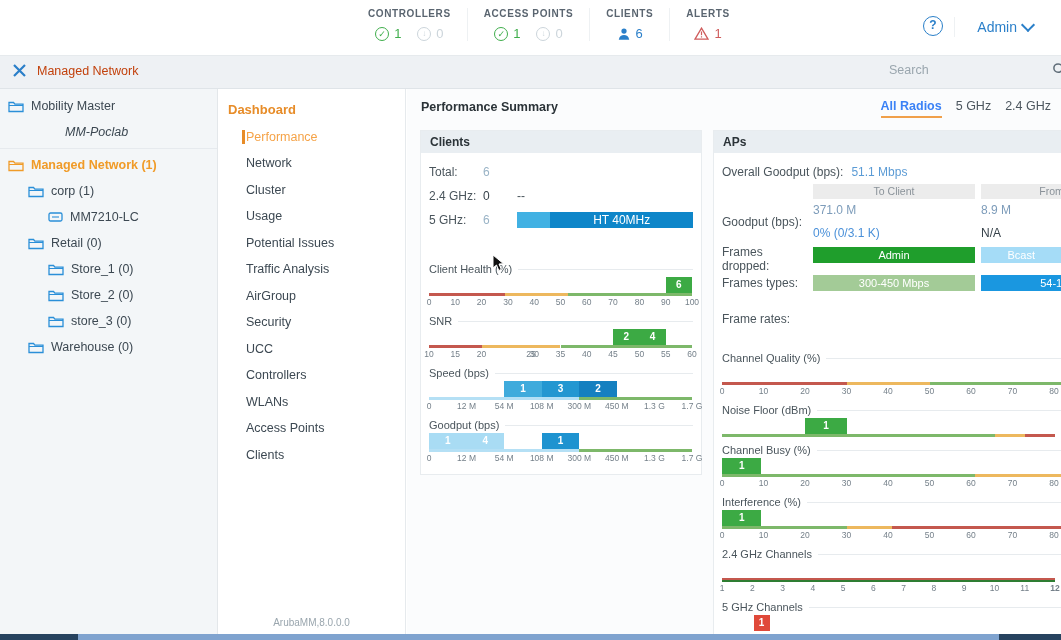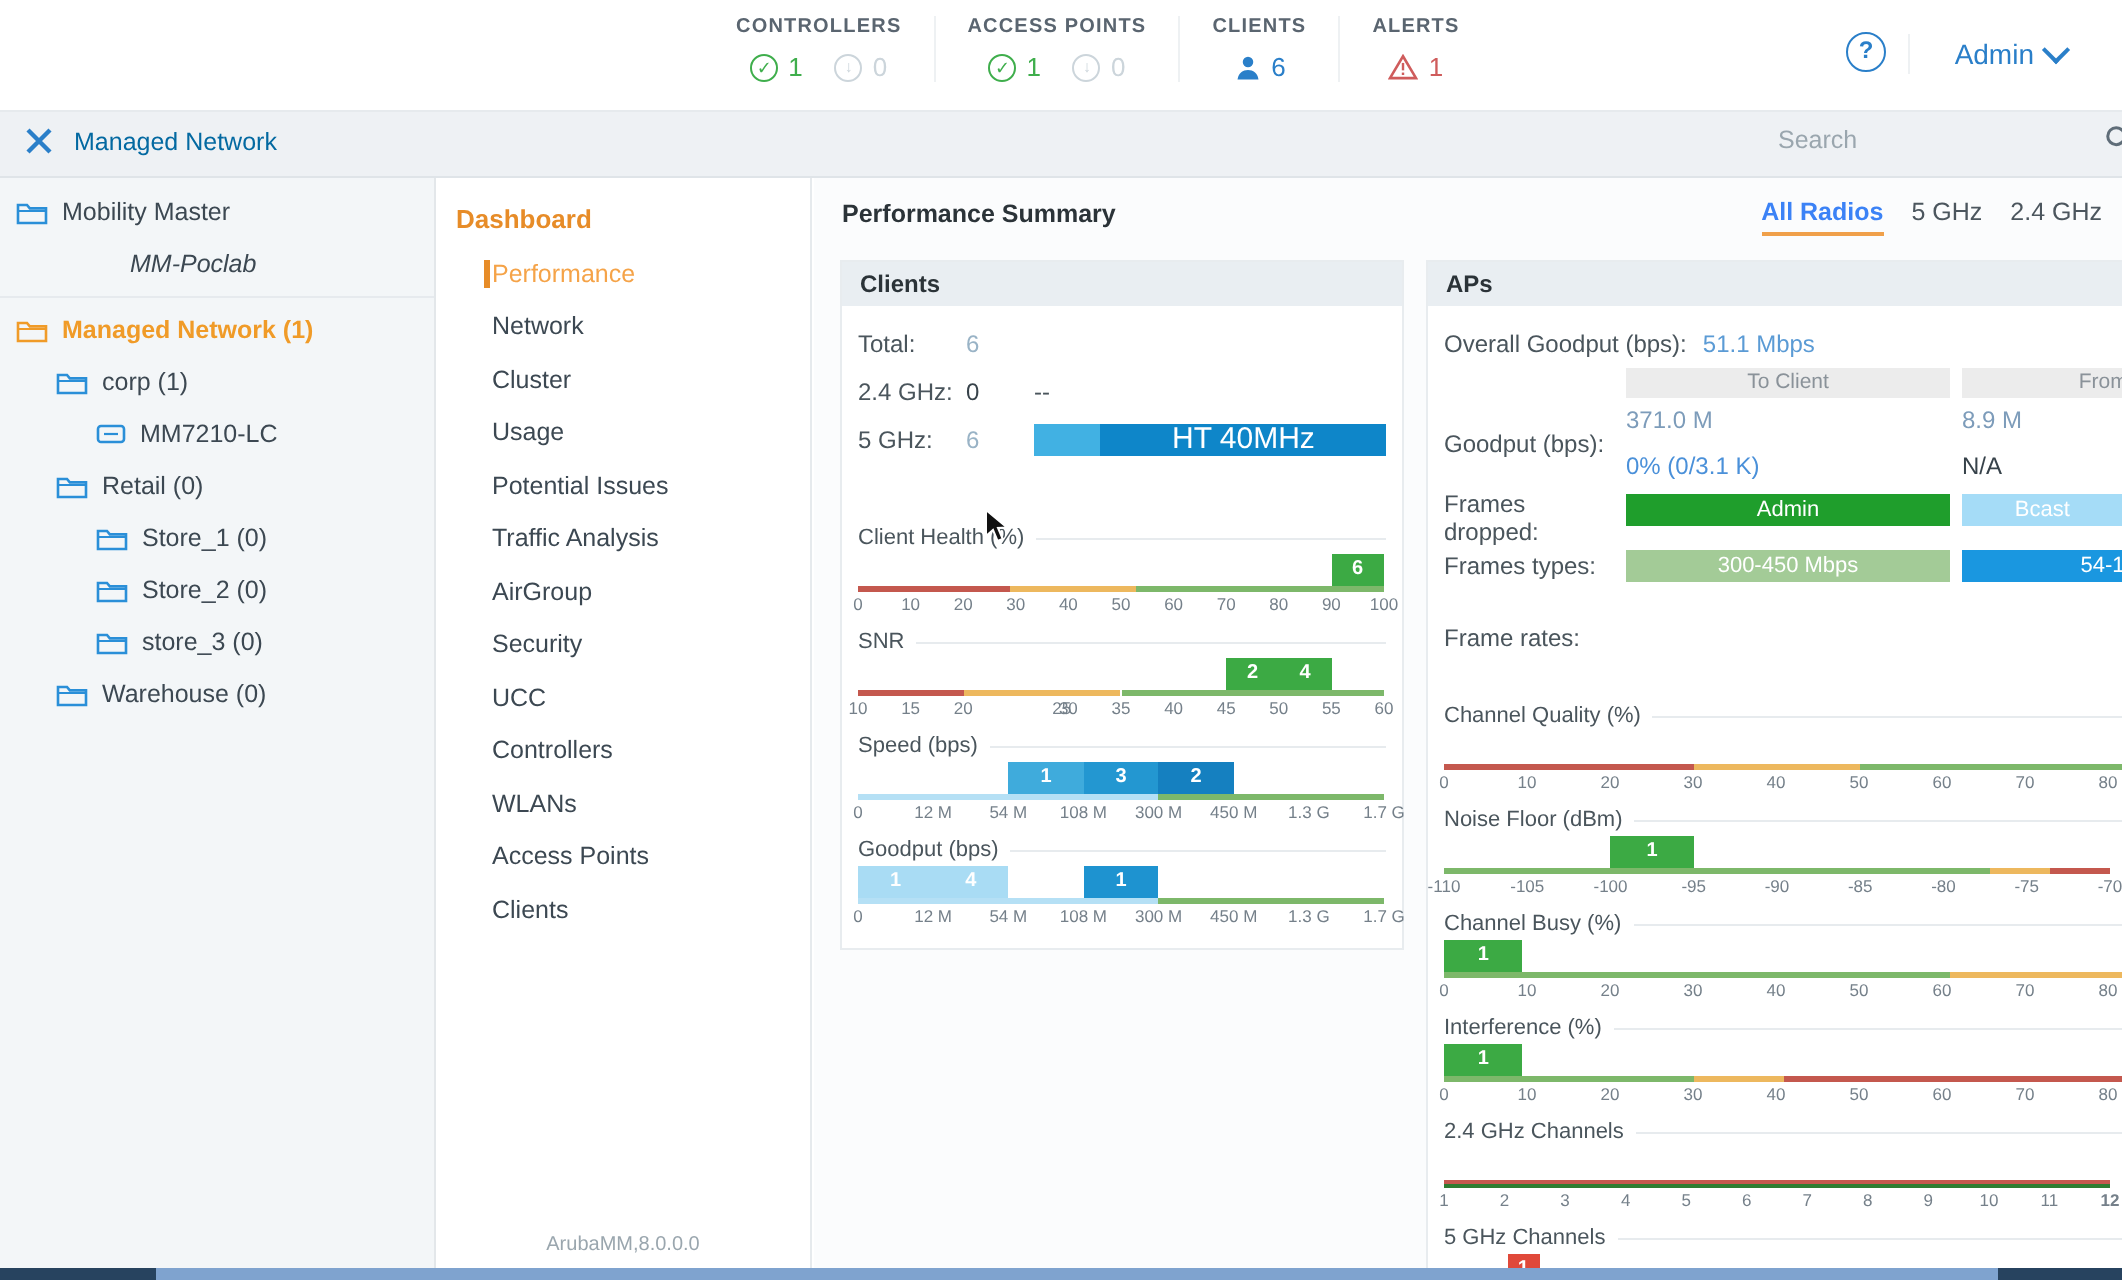--- a/index.html
+++ b/index.html
@@ -18,21 +18,21 @@
   .ic-check{border:1.4px solid #3fae4c;color:#3fae4c;}
   .ic-down{border:1.4px solid #ccd5db;color:#ccd5db;font-size:8px;}
   .help{position:absolute;right:118px;top:16px;width:18px;height:18px;border:1.5px solid #2a7fc9;border-radius:50%;
         color:#2a7fc9;font-size:12px;font-weight:bold;text-align:center;line-height:17px;cursor:pointer;}
   .user{position:absolute;right:28px;top:17px;color:#2a7fc9;font-size:14px;display:flex;align-items:center;gap:6px;
         padding-left:22px;border-left:1px solid #eef1f3;cursor:pointer;height:20px;}
   .chev{width:8px;height:8px;border-right:2px solid #2a7fc9;border-bottom:2px solid #2a7fc9;
         transform:rotate(45deg);margin-top:-4px;}
   
   .subbar{position:absolute;top:56px;left:0;right:0;height:32px;background:#eef1f4;border-bottom:1px solid #dfe4e8;}
-  .context{position:absolute;left:12px;top:7px;display:flex;align-items:center;gap:10px;font-size:12.5px;color:#0369a1;}
+  .context{position:absolute;left:12px;top:7px;display:flex;align-items:center;gap:10px;font-size:12.5px;color:#c2410c;}
   .search{position:absolute;right:14px;top:6px;width:160px;display:flex;align-items:flex-start;}
   .search input{flex:1;border:none;background:transparent;outline:none;font-size:12.5px;color:#55626b;
                 font-family:"Liberation Sans",sans-serif;}
   .search input::placeholder{color:#9aa6ae;}
   
   .sidebar{position:absolute;top:89px;left:0;width:218px;bottom:0;background:#f3f6f8;border-right:1px solid #e3e7ea;box-sizing:border-box;padding-top:4px;}
   .tree-item{height:26px;display:flex;align-items:center;gap:7px;font-size:12.5px;color:#3c4852;cursor:pointer;}
   .tree-item.sel{color:#f09b28;font-weight:bold;}
   .tree-div{border-bottom:1px solid #e6eaee;margin:3px 0;}
   
@@ -53,21 +53,21 @@
   .panel-head{height:22px;line-height:22px;background:#e9eef2;padding-left:9px;font-weight:bold;font-size:12px;color:#2b3338;}
   .panel-body{padding:7px 8px 10px;}
   .clients-panel{left:13px;top:41px;width:282px;}
   .aps-panel{left:306px;top:41px;width:428px;min-height:560px;}
   .info-row{display:flex;align-items:center;height:24px;font-size:12px;color:#4a555c;}
   .info-row .lbl{width:54px;}
   .info-row .val{width:34px;color:#99b3c6;}
   .info-row .val.dark{color:#37424a;}
   .hbar{flex:1;height:16px;display:flex;max-width:186px;}
   .hbar .lt{background:#41b1e3;width:19%;}
-  .hbar .dk{background:#0e86c9;flex:1;color:#fff;font-size:15px;text-align:center;line-height:16px;}
+  .hbar .dk{background:#0e86c9;flex:1;color:#fff;font-size:12px;text-align:center;line-height:16px;}
   
   .chart{margin-top:6px;}
   .chart-title{display:flex;align-items:center;font-size:11px;color:#4a555c;height:14px;}
   .chart-title .tline{flex:1;height:1px;background:#e7ebee;margin-left:6px;}
   .plot{position:relative;height:16px;margin-top:1px;}
   .cbar{position:absolute;bottom:0;height:16px;color:#fff;font-size:10px;font-weight:bold;text-align:center;line-height:16px;overflow:hidden;}
   .axis{position:relative;height:3px;}
   .axis span{position:absolute;top:0;height:100%;}
   .axis.dual{height:4px;}
   .ticks{position:relative;height:11px;margin-top:1px;}
@@ -496,31 +496,20 @@
             <span class="tline"></span>
           </div>
           <div class="plot" style="width: 333px;">
             <div class="cbar" style="left: 25%; width: 12.5%; background: rgb(60, 170, 68);">1</div>
           </div>
           <div class="axis" style="width: 333px;">
             <span style="left: 0%; width: 82%; background: rgb(125, 184, 106);"></span>
             <span style="left: 82%; width: 9%; background: rgb(237, 184, 94);"></span>
             <span style="left: 91%; width: 9%; background: rgb(196, 88, 78);"></span>
           </div>
-          <div class="ticks" style="width: 333px;">
-            <span style="left: 0%;">-110</span>
-            <span style="left: 12.5%;">-105</span>
-            <span style="left: 25%;">-100</span>
-            <span style="left: 37.5%;">-95</span>
-            <span style="left: 50%;">-90</span>
-            <span style="left: 62.5%;">-85</span>
-            <span style="left: 75%;">-80</span>
-            <span style="left: 87.5%;">-75</span>
-            <span style="left: 100%;">-70</span>
-          </div>
         </div>
       <div class="chart">
           <div class="chart-title">
             <span>Channel Busy (%)</span>
             <span class="tline"></span>
           </div>
           <div class="plot" style="width: 415px;">
             <div class="cbar" style="left: 0%; width: 9.5%; background: rgb(60, 170, 68);">1</div>
           </div>
           <div class="axis" style="width: 415px;">

